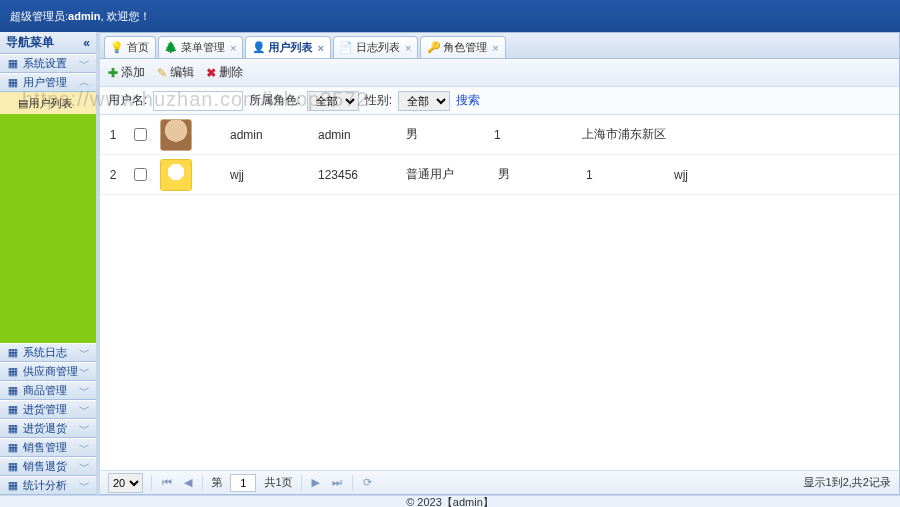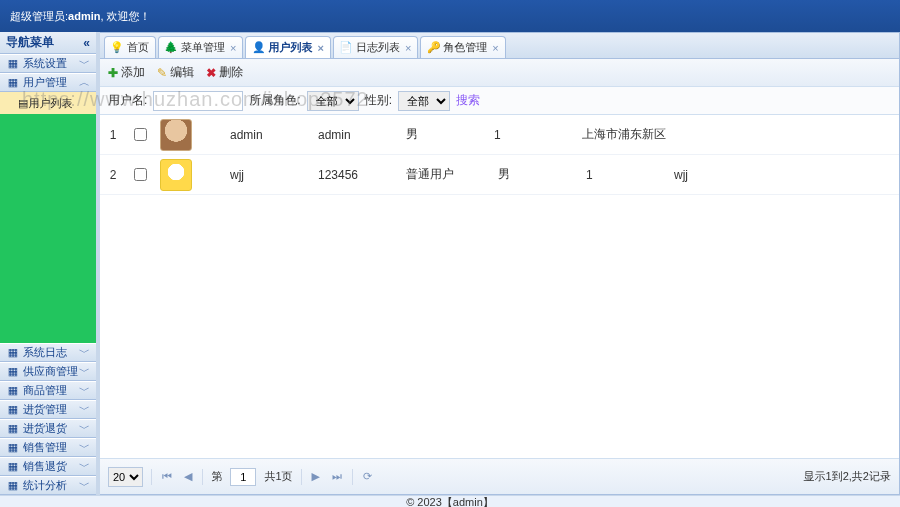--- a/index.html
+++ b/index.html
@@ -2,21 +2,21 @@
 <html><head>
 <meta charset="utf-8">
 <style>
 * { margin: 0; padding: 0; box-sizing: border-box; font-family: Arial, "Microsoft YaHei", sans-serif; }
 body { width: 900px; height: 507px; overflow: hidden; background: #fff; font-size: 12px; }
 .header { height: 32px; background: linear-gradient(#2357a8,#1d4c94); display: flex; align-items: center; justify-content: space-between; padding: 0 10px; color: #fff; }
 .header-title { font-size: 15px; font-weight: bold; }
 .header-right { text-align: right; font-size: 11px; line-height: 14px; }
 .header-links a { color: #fff; text-decoration: none; margin: 0 3px; }
 .body-wrap { display: flex; height: 463px; }
-.sidebar { width: 100px; border-right: 4px solid #c8d7ea; display: flex; flex-direction: column; background: #22c55e; }
+.sidebar { width: 100px; border-right: 4px solid #c8d7ea; display: flex; flex-direction: column; background: #84cc16; }
 .nav-title { height: 22px; background: linear-gradient(#e8eff8,#d2e0f0); border-bottom: 1px solid #a8bfe0; display: flex; align-items: center; justify-content: space-between; padding: 0 6px; font-size: 12px; color: #15428b; font-weight: bold; }
 .accordion { flex: 1; display: flex; flex-direction: column; }
 .acc-item { flex: 0 0 auto; }
 .acc-head { height: 19px; background: linear-gradient(#e8eff8,#d2e0f0); border-top: 1px solid #fff; border-bottom: 1px solid #a8bfe0; display: flex; align-items: center; justify-content: space-between; padding: 0 6px; font-size: 11px; color: #15428b; cursor: pointer; }
 .acc-head .ico { display: inline-flex; width: 14px; height: 14px; align-items: center; justify-content: center; margin-right: 3px; }
 .acc-head .chev { color: #5b7fb7; }
 .acc-body { background: #fff; }
 .acc-body .sub { height: 22px; display: flex; align-items: center; padding-left: 18px; font-size: 11px; color: #222; cursor: pointer; }
 .acc-body .sub.selected { background: #fbecb1; }
 .main { flex: 1; display: flex; flex-direction: column; border: 1px solid #a8bfe0; border-left: none; }
@@ -26,39 +26,39 @@
 .tab .close { color: #7a94bd; font-size: 11px; margin-left: 2px; cursor: pointer; }
 .tab .ti { display: inline-flex; width: 13px; justify-content: center; }
 .toolbar { height: 28px; background: linear-gradient(#f5f8fc,#e5edf7); display: flex; align-items: center; padding: 0 8px; gap: 12px; border-bottom: 1px solid #d0dff0; }
 .tbtn { display: flex; align-items: center; gap: 3px; color: #333; font-size: 12px; cursor: pointer; }
 .tbtn.add .ic { color: #2e9e2e; font-weight: bold; }
 .tbtn.edit .ic { color: #d7a621; }
 .tbtn.del .ic { color: #c23; font-weight: bold; }
 .search-row { height: 28px; background: #fafbfd; display: flex; align-items: center; padding: 0 8px; gap: 6px; font-size: 12px; color: #333; border-bottom: 1px solid #d0dff0; }
 .search-row select, .search-row input { height: 20px; border: 1px solid #b7c8df; font-size: 11px; padding: 0 4px; }
 .search-row input[type=text] { width: 90px; }
-.search-row a { color: #8b5cf6; text-decoration: none; cursor: pointer; }
+.search-row a { color: #1d4ed8; text-decoration: none; cursor: pointer; }
 .grid-head { display: flex; height: 26px; background: linear-gradient(#f7fafe,#e8eff8); border-bottom: 1px solid #d0dff0; align-items: center; font-size: 12px; color: #333; }
 .col { padding: 0 6px; border-right: 1px solid #e0e8f3; height: 100%; display: flex; align-items: center; }
 .c-idx { width: 26px; justify-content: center; }
 .c-chk { width: 28px; justify-content: center; }
 .c-av  { width: 70px; }
 .c-un  { width: 88px; }
 .c-pw  { width: 88px; }
 .c-role{ width: 92px; }
 .c-sex { width: 88px; }
 .c-age { width: 88px; }
 .c-addr{ flex: 1; }
 .grid-body { flex: 1; overflow: auto; background: #fff; }
 .row { display: flex; height: 40px; border-bottom: 1px solid #eef2f8; align-items: center; font-size: 12px; color: #333; }
 .row .col { border-right: none; }
 .avatar { width: 32px; height: 32px; border-radius: 3px; display: inline-block; }
 .av1 { background: radial-gradient(circle at 50% 35%, #e8c6a0 45%, #a06f47 46%); border: 1px solid #caa97e; }
 .av2 { background: radial-gradient(circle at 50% 40%, #fff 35%, #ffd94a 36%); border: 1px solid #e6c431; }
-.pager { height: 36px; background: linear-gradient(#f5f8fc,#e5edf7); border-top: 1px solid #d0dff0; display: flex; align-items: center; padding: 0 8px; justify-content: space-between; font-size: 11px; color: #333; }
+.pager { height: 24px; background: linear-gradient(#f5f8fc,#e5edf7); border-top: 1px solid #d0dff0; display: flex; align-items: center; padding: 0 8px; justify-content: space-between; font-size: 11px; color: #333; }
 .pager-left { display: flex; align-items: center; gap: 8px; }
 .pager-left select { height: 20px; border: 1px solid #b7c8df; font-size: 11px; }
 .pager-left input { width: 26px; height: 18px; border: 1px solid #b7c8df; text-align: center; font-size: 11px; }
 .pbtn { color: #7a94bd; cursor: pointer; padding: 0 2px; }
 .sep { width: 1px; height: 16px; background: #cfdaeb; }
 .footer { height: 12px; text-align: center; font-size: 11px; color: #333; background: #eaf1fb; border-top: 1px solid #c8d7ea; line-height: 12px; }
 .watermark { position: absolute; top: 88px; left: 22px; font-size: 20px; color: rgba(120,120,120,.35); font-family: Arial; letter-spacing: 1px; pointer-events: none; }
 </style>
 </head>
 <body>

